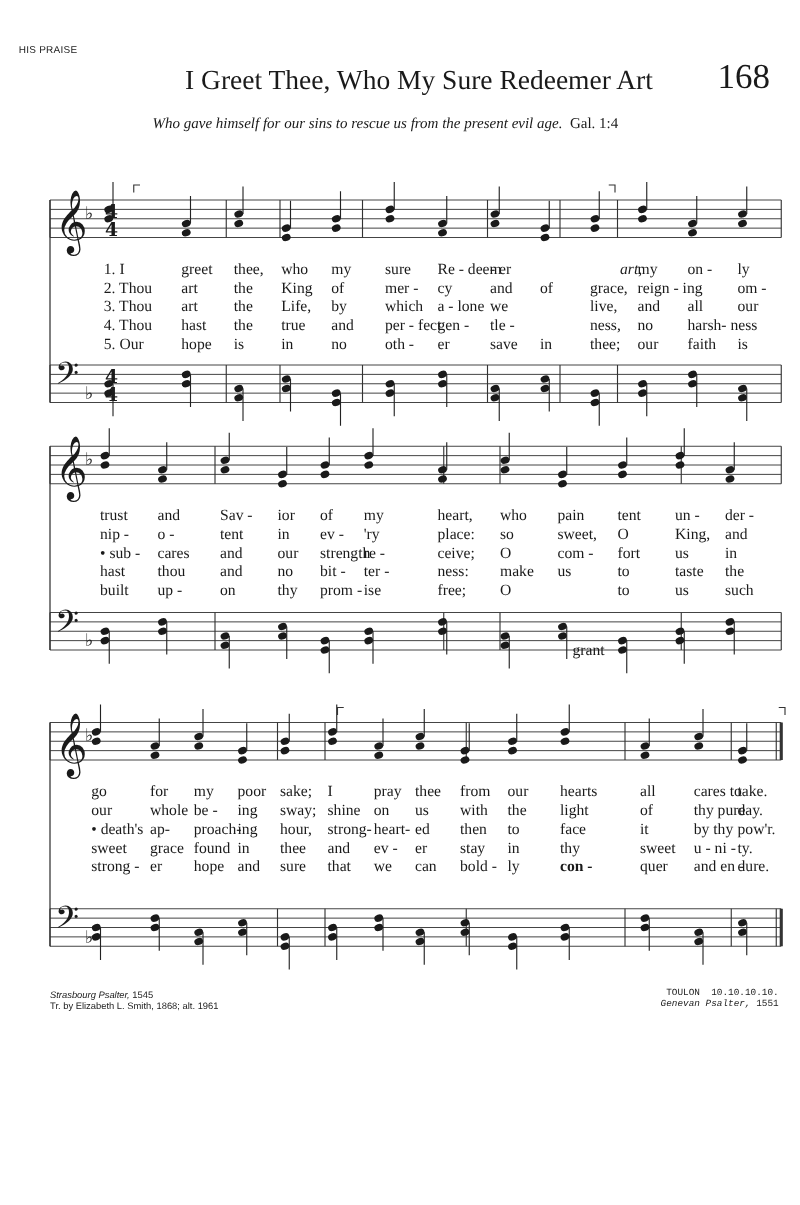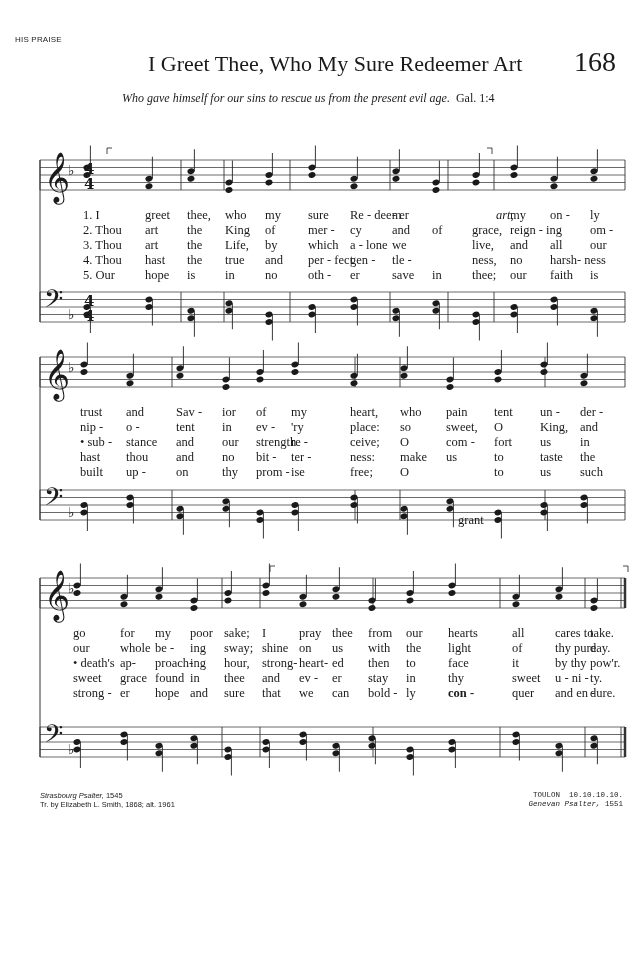--- a/index.html
+++ b/index.html
@@ -356,21 +356,21 @@
         <span class="syl" style="left: 291px;">'ry</span>
         <span class="syl" style="left: 350px;">place:</span>
         <span class="syl" style="left: 400px;">so</span>
         <span class="syl" style="left: 446px;">sweet,</span>
         <span class="syl" style="left: 494px;">O</span>
         <span class="syl" style="left: 540px;">King,</span>
         <span class="syl" style="left: 580px;">and</span>
       </div>
       <div class="lyric-line">
         <span class="syl" style="left: 80px;">• sub -</span>
-        <span class="syl" style="left: 126px;">stance</span>
+        <span class="syl" style="left: 126px;">cares</span>
         <span class="syl" style="left: 176px;">and</span>
         <span class="syl" style="left: 222px;">our</span>
         <span class="syl" style="left: 256px;">strength</span>
         <span class="syl" style="left: 291px;">re -</span>
         <span class="syl" style="left: 350px;">ceive;</span>
         <span class="syl" style="left: 400px;">O</span>
         <span class="syl" style="left: 446px;">com -</span>
         <span class="syl" style="left: 494px;">fort</span>
         <span class="syl" style="left: 540px;">us</span>
         <span class="syl" style="left: 580px;">in</span>

